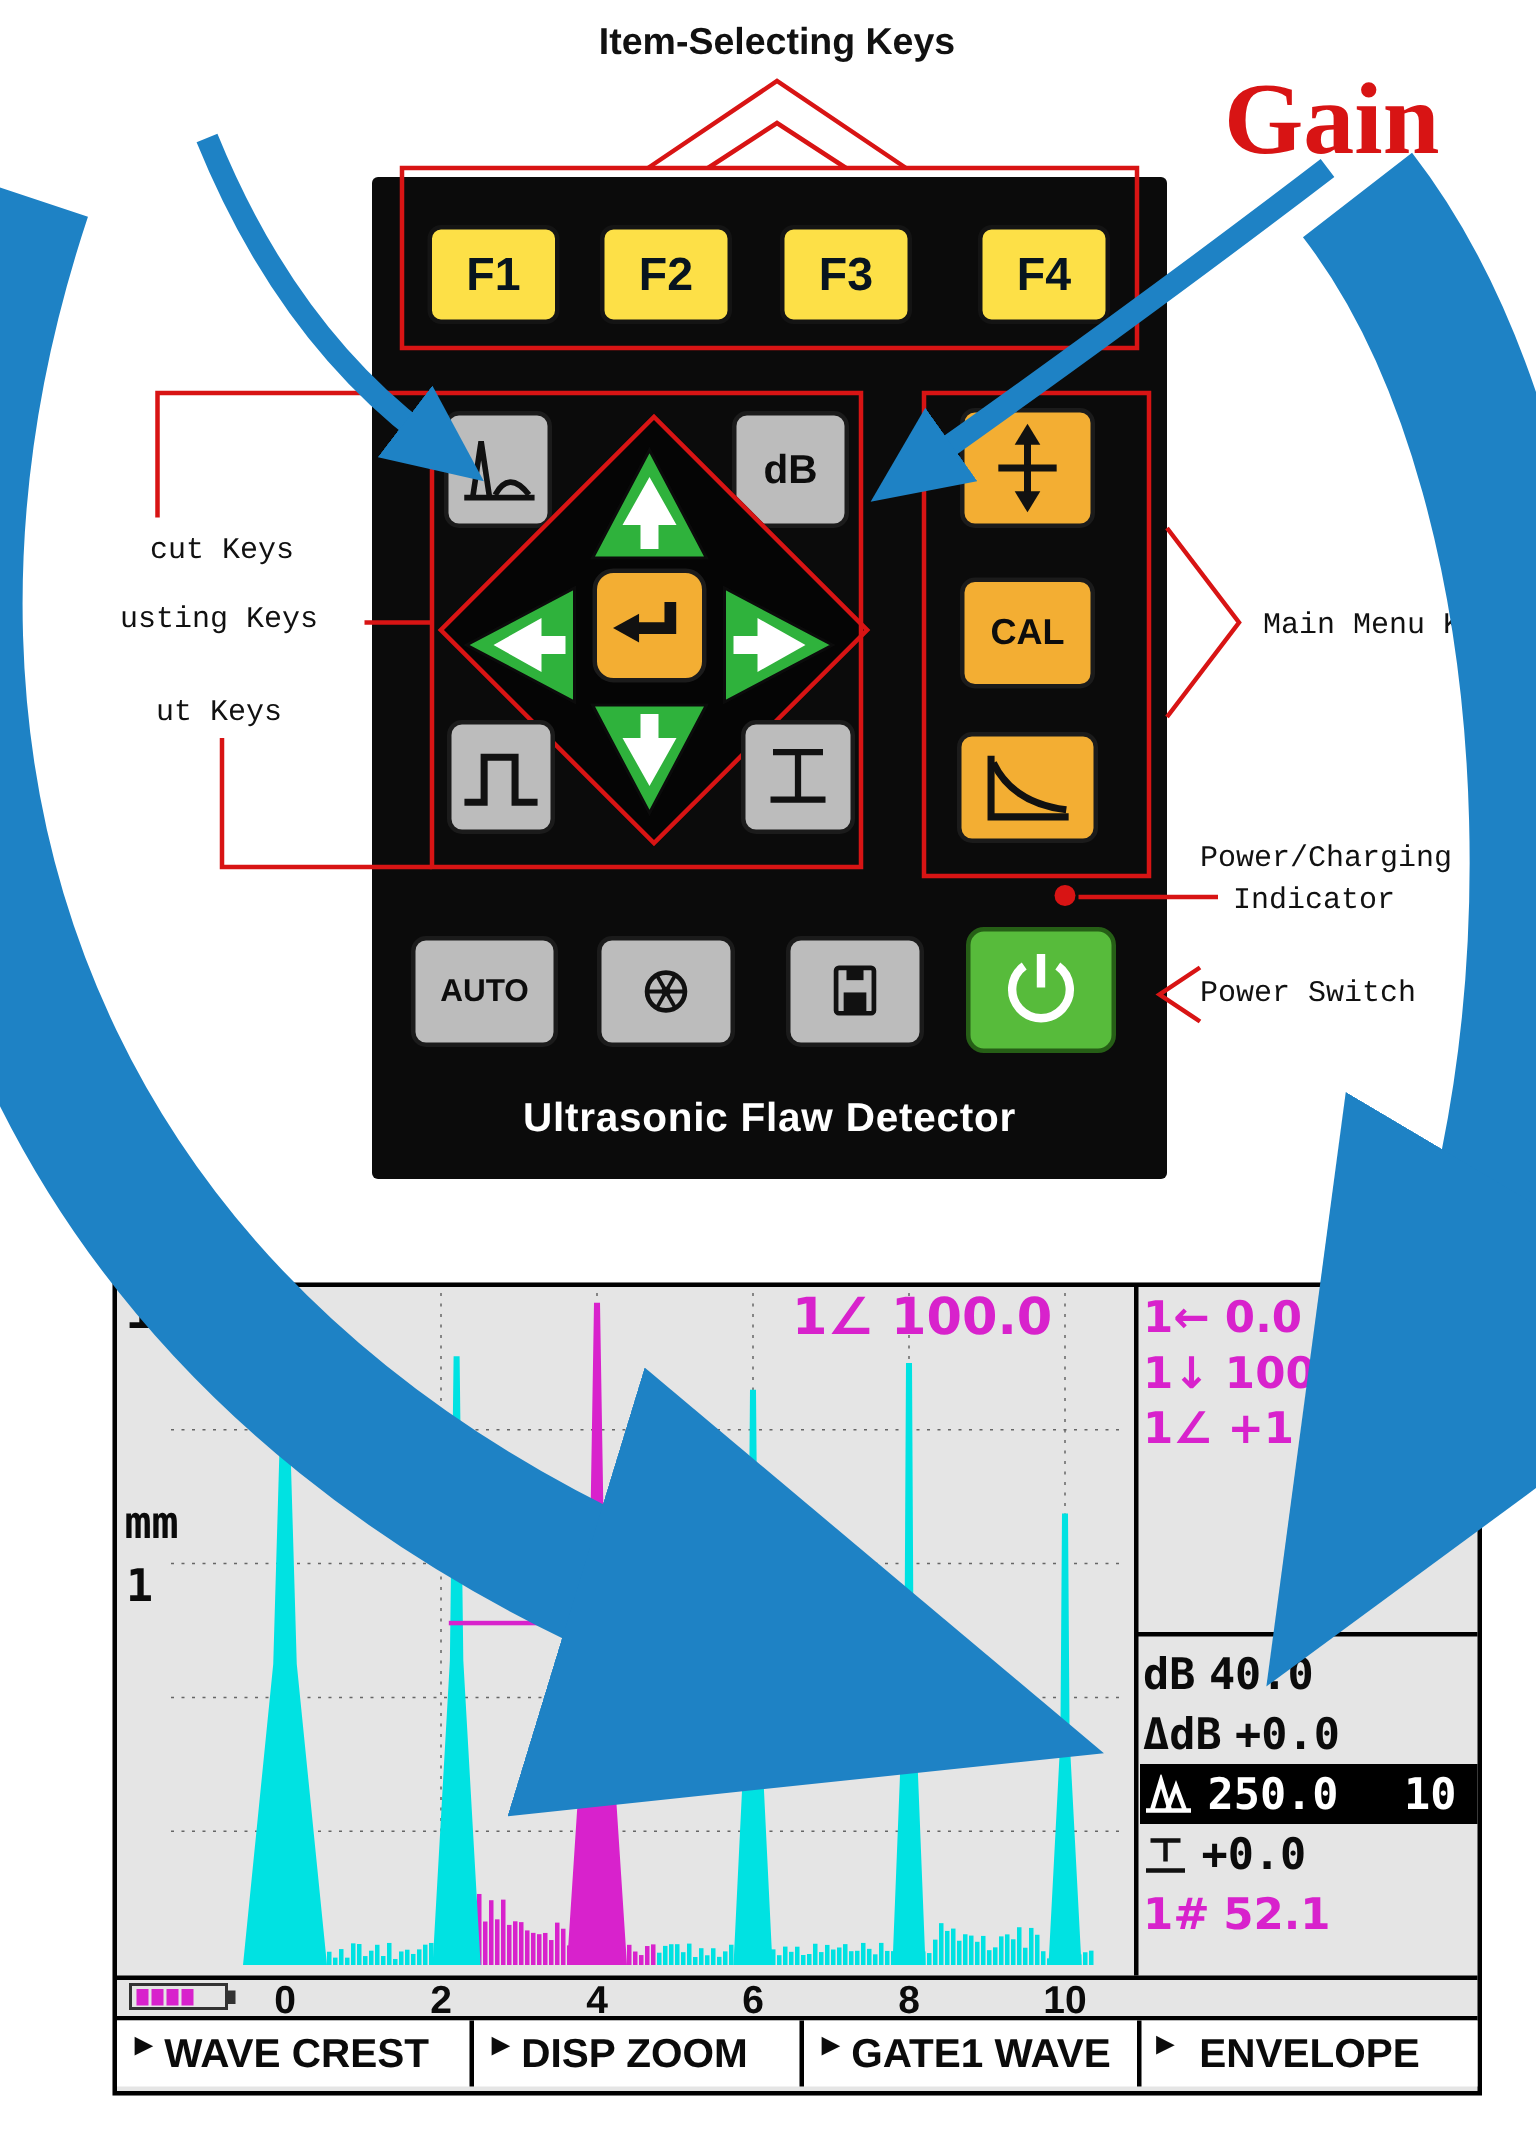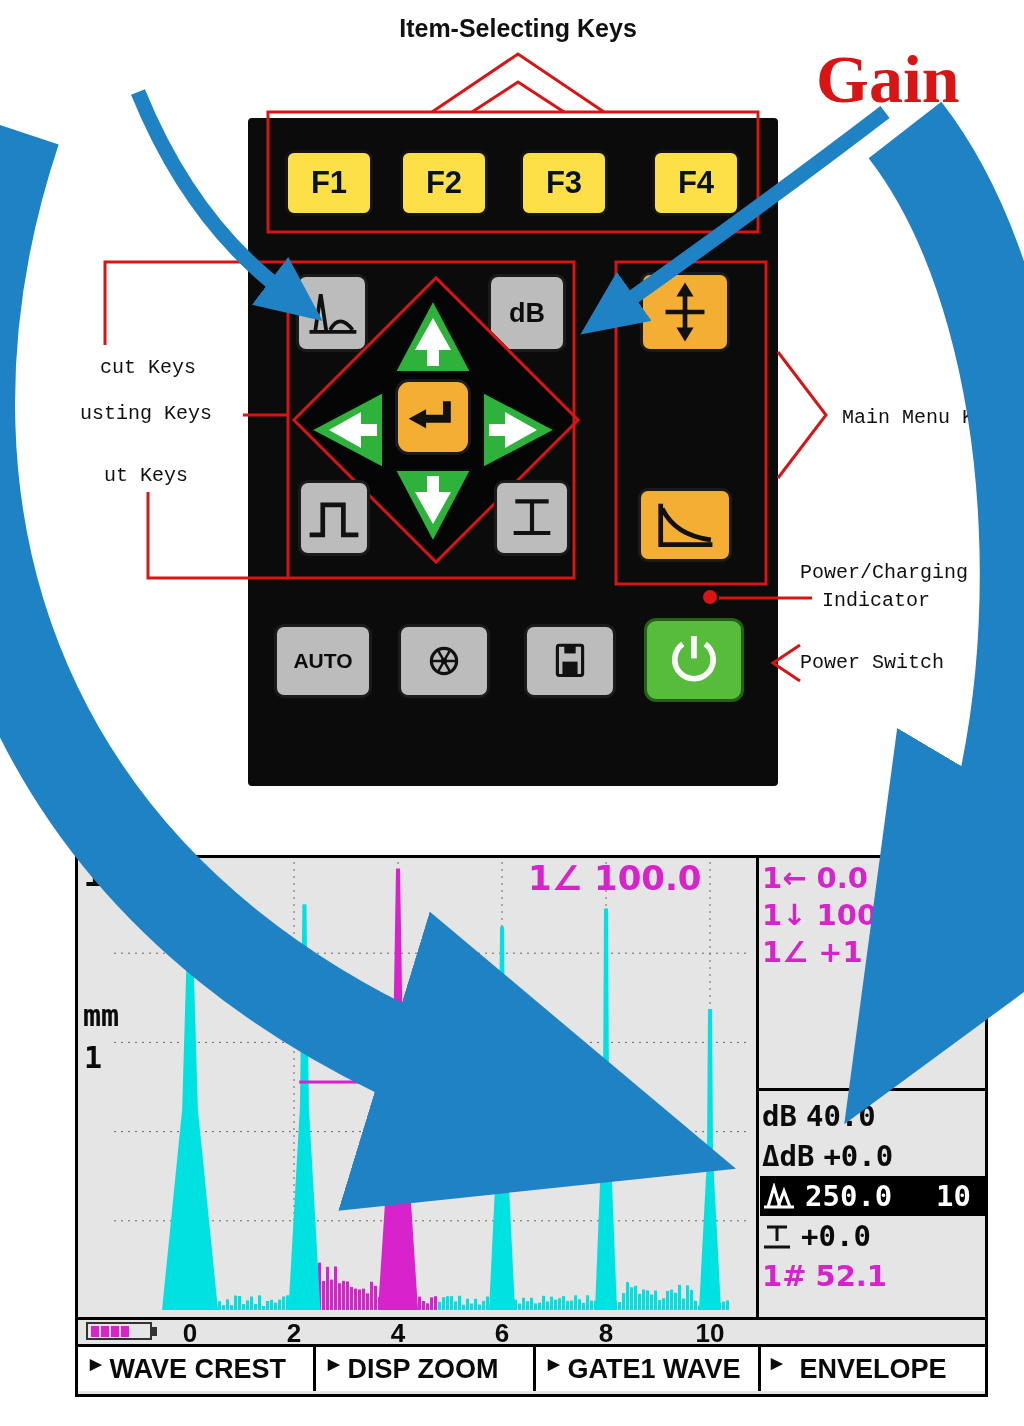--- a/index.html
+++ b/index.html
@@ -121,20 +121,23 @@
     <div class="key k-gray" style="left:50px;top:362px;width:72px;height:76px">
       <svg width="60" height="60" viewBox="0 0 64 64">
         <path d="M6,50 H20 V18 H42 V50 H58" fill="none" stroke="#111" stroke-width="5"></path>
       </svg>
     </div>
     <div class="key k-gray" style="left:246px;top:362px;width:76px;height:76px">
       <svg width="60" height="60" viewBox="0 0 72 72">
         <path d="M16,16 H56 M36,16 V54 M14,54 H58" fill="none" stroke="#111" stroke-width="5"></path>
       </svg>
     </div>
+    <div class="key k-orange" style="left:392px;top:267px;width:90px;height:74px;font-size:24px">
+        <span>CAL</span>
+      </div>
     <div class="key k-orange" style="left:390px;top:370px;width:94px;height:74px">
       <svg width="74" height="58" viewBox="0 0 94 74">
         <path d="M16,10 V62 H82" fill="none" stroke="#111" stroke-width="6"></path>
         <path d="M18,16 Q34,50 80,56" fill="none" stroke="#111" stroke-width="6"></path>
       </svg>
     </div>
 
     <div class="key k-gray" style="left:26px;top:506px;width:98px;height:74px;font-size:21px">
         <span>AUTO</span>
       </div>
@@ -157,20 +160,21 @@
         <rect x="34" y="38" width="24" height="22" fill="#111"></rect>
       </svg>
     </div>
     <div class="key k-green" style="left:396px;top:500px;width:100px;height:84px">
       <svg width="80" height="70" viewBox="0 0 100 84">
         <path d="M36,22 A24,24 0 1 0 64,22" fill="none" stroke="#fff" stroke-width="7"></path>
         <line x1="50" y1="12" x2="50" y2="40" stroke="#fff" stroke-width="7"></line>
       </svg>
     </div>
 
+    <div class="brand">Ultrasonic Flaw Detector</div>
   </div>
 
   <div class="abs display">
     <svg id="wave-svg" class="abs" style="left:0;top:0" width="678" height="456" viewBox="0 0 678 456">
         <line x1="112" y1="4" x2="112" y2="452" stroke="#666" stroke-width="1" stroke-dasharray="2,5"></line>
         <line x1="216" y1="4" x2="216" y2="452" stroke="#666" stroke-width="1" stroke-dasharray="2,5"></line>
         <line x1="320" y1="4" x2="320" y2="452" stroke="#666" stroke-width="1" stroke-dasharray="2,5"></line>
         <line x1="424" y1="4" x2="424" y2="452" stroke="#666" stroke-width="1" stroke-dasharray="2,5"></line>
         <line x1="528" y1="4" x2="528" y2="452" stroke="#666" stroke-width="1" stroke-dasharray="2,5"></line>
         <line x1="632" y1="4" x2="632" y2="452" stroke="#666" stroke-width="1" stroke-dasharray="2,5"></line>

